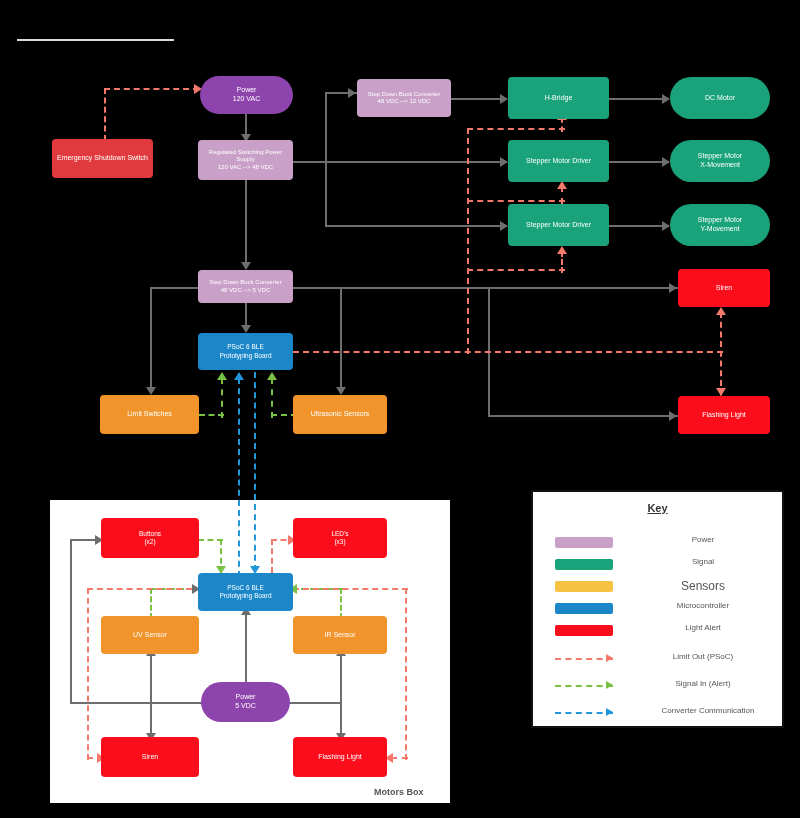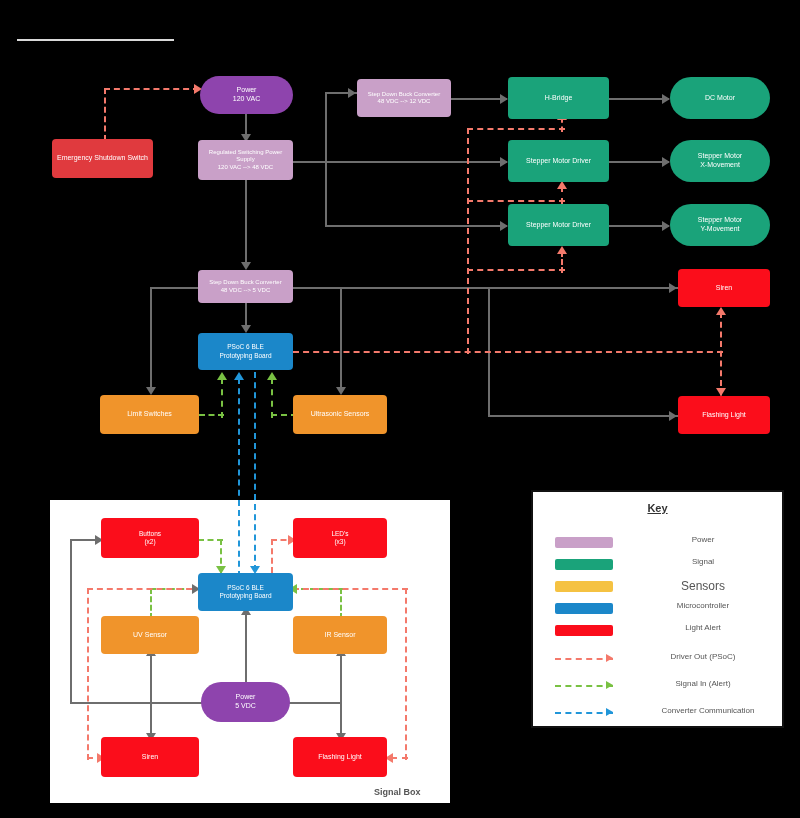--- a/index.html
+++ b/index.html
@@ -56,21 +56,21 @@
 
   #top-rule{position:absolute;background:#d9d9d9;z-index:5;}
 </style>
 </head>
 <body>
 <div id="stage">
 
 <div id="top-rule" style="left:17px;top:39px;width:157px;height:2px;"></div>
 
 <div id="sensorbox" style="left:50px;top:500px;width:400px;height:303px;"></div>
-<div id="sensorbox-label" style="left:374px;top:787px;font-size:9px;">Signal Box</div>
+<div id="sensorbox-label" style="left:374px;top:787px;font-size:9px;">Motors Box</div>
 
 <div class="ln v solid-gray" style="left:245px;top:112px;height:26px;"></div>
 <div class="ar ar-d" style="left:241px;top:134px;"></div>
 
 <div class="red">
   <div class="ln v dash-red" style="left:104px;top:88px;height:50px;"></div>
   <div class="ln h dash-red" style="left:104px;top:88px;width:92px;"></div>
   <div class="ar ar-r" style="left:194px;top:84px;"></div>
 </div>
 
@@ -313,21 +313,21 @@
   <div class="key-label" style="top:87px;font-size:12px;">Sensors</div>
 
   <div class="key-swatch" style="top:111px;background:#1b87c9;"></div>
   <div class="key-label" style="top:109px;font-size:8px;">Microcontroller</div>
 
   <div class="key-swatch" style="top:133px;background:#fb0d1b;"></div>
   <div class="key-label" style="top:131px;font-size:8px;">Light Alert</div>
 
   <div class="key-line" style="top:166px;border-top-color:#f4796b;"></div>
   <div class="key-arrow" style="left:73px;top:162px;border-left-color:#f4796b;"></div>
-  <div class="key-label" style="top:160px;font-size:8px;">Driver Out (PSoC)</div>
+  <div class="key-label" style="top:160px;font-size:8px;">Limit Out (PSoC)</div>
 
   <div class="key-line" style="top:193px;border-top-color:#79c143;"></div>
   <div class="key-arrow" style="left:73px;top:189px;border-left-color:#79c143;"></div>
   <div class="key-label" style="top:187px;font-size:8px;">Signal In (Alert)</div>
 
   <div class="key-line" style="top:220px;border-top-color:#2196d9;"></div>
   <div class="key-arrow" style="left:73px;top:216px;border-left-color:#2196d9;"></div>
   <div class="key-label" style="top:214px;font-size:8px;width:170px;">Converter Communication</div>
 </div>
 

